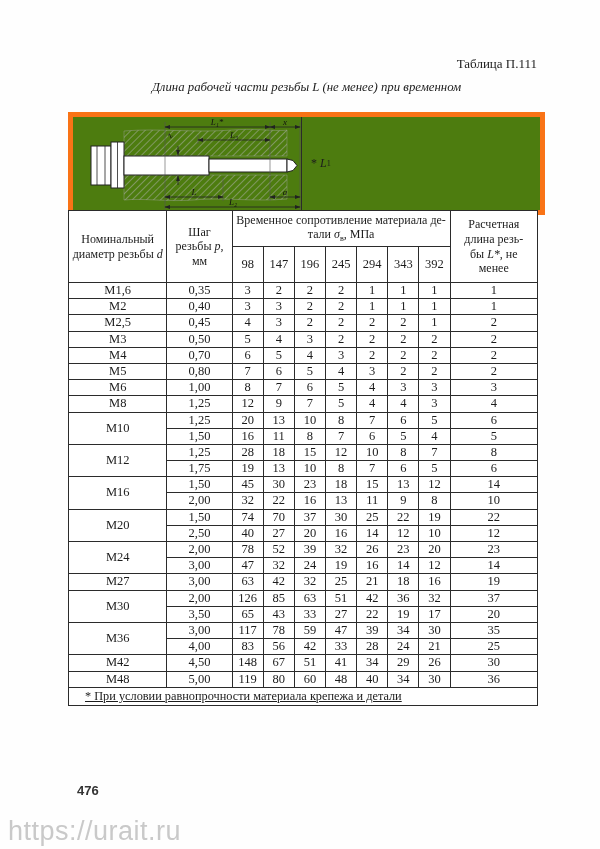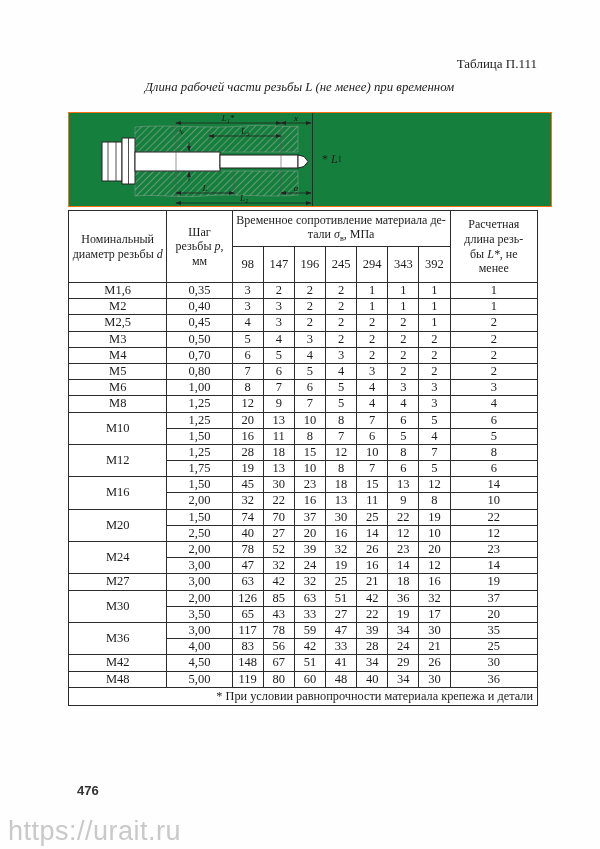--- a/index.html
+++ b/index.html
@@ -1,36 +1,36 @@
 <!DOCTYPE html>
 <html><head>
 <meta charset="utf-8">
 <style>
   html,body{margin:0;padding:0;}
   body{width:600px;height:849px;background:#fefefe;position:relative;overflow:hidden;
        font-family:"Liberation Serif",serif;color:#1c1c1c;}
   .caption{position:absolute;left:68px;top:56px;width:469px;text-align:right;font-size:13px;}
-  .doc-title{position:absolute;left:52px;top:80px;width:495px;text-align:center;
+  .doc-title{position:absolute;left:59px;top:80px;width:495px;text-align:center;
              font-style:italic;font-size:12.8px;line-height:1.25;}
   .fig-box{position:absolute;left:68px;top:112px;width:467px;height:93px;
-           border:1px solid #f97316;display:flex;background:#15803d;padding-left:15px;}
+           border:5px solid #f97316;display:flex;background:#4d7c0f;}
   .fig-left{width:229px;height:93px;border-right:1px solid #2b2b2b;box-sizing:border-box;}
   .fig-right{flex:1;display:flex;align-items:center;padding-left:9px;
              font-size:12px;white-space:nowrap;}
   .fig-right i{font-style:italic;}
   sub{font-size:68%;}
   table.main{position:absolute;left:68px;top:210px;width:470px;border-collapse:collapse;
              table-layout:fixed;border:1.5px solid #222;background:#fff;}
   th,td{border:1px solid #2b2b2b;text-align:center;vertical-align:middle;
         font-weight:normal;padding:0 1px;}
   thead th{font-size:12px;line-height:1.22;}
   thead tr.r1 th{height:35px;}
   thead tr.r2 th{height:35px;font-size:12.5px;margin-top:39px;}
   tbody td{font-size:12.5px;height:15.2px;line-height:1.05;}
-  tbody.foot td{text-align:right;padding:2px 4px;font-size:12.3px;height:auto;}
+  tbody.foot td{text-align:left;padding:2px 16px;font-size:12.3px;height:auto;text-decoration:underline;}
   .pagenum{position:absolute;left:77px;top:783px;font-family:"Liberation Sans",sans-serif;
            font-weight:bold;font-size:13px;color:#333;}
   .watermark{position:absolute;left:8px;top:816px;font-family:"Liberation Sans",sans-serif;
              font-size:27px;color:#c9c9c9;letter-spacing:.5px;}
   svg text{font-family:"Liberation Serif",serif;font-style:italic;font-size:9px;fill:#111;}
   .dim{stroke:#222;stroke-width:.8;}
   .ext{stroke:#555;stroke-width:.6;}
   .bolt{fill:#fff;stroke:#222;stroke-width:1;}
 </style>
 </head>

